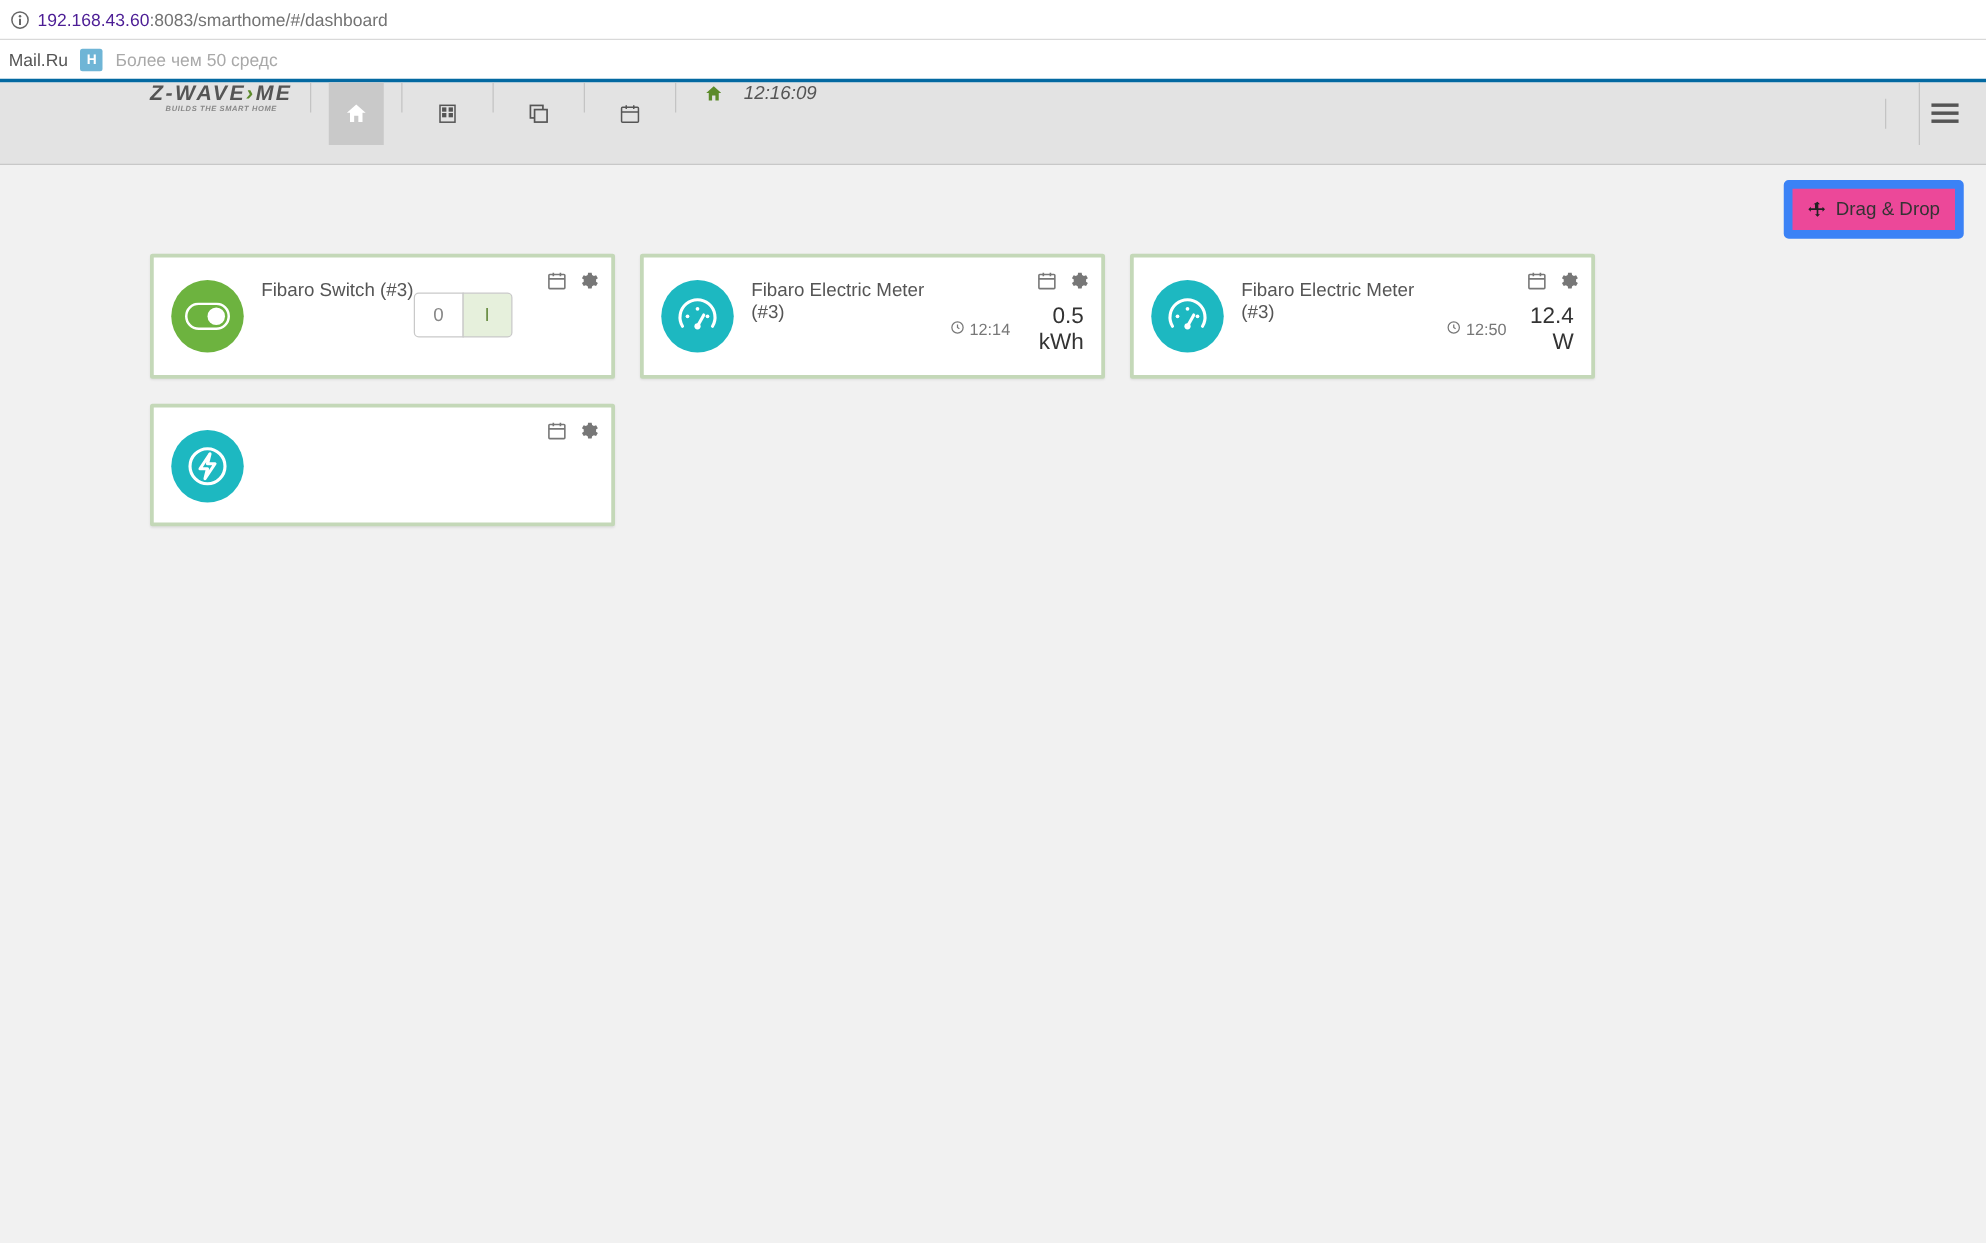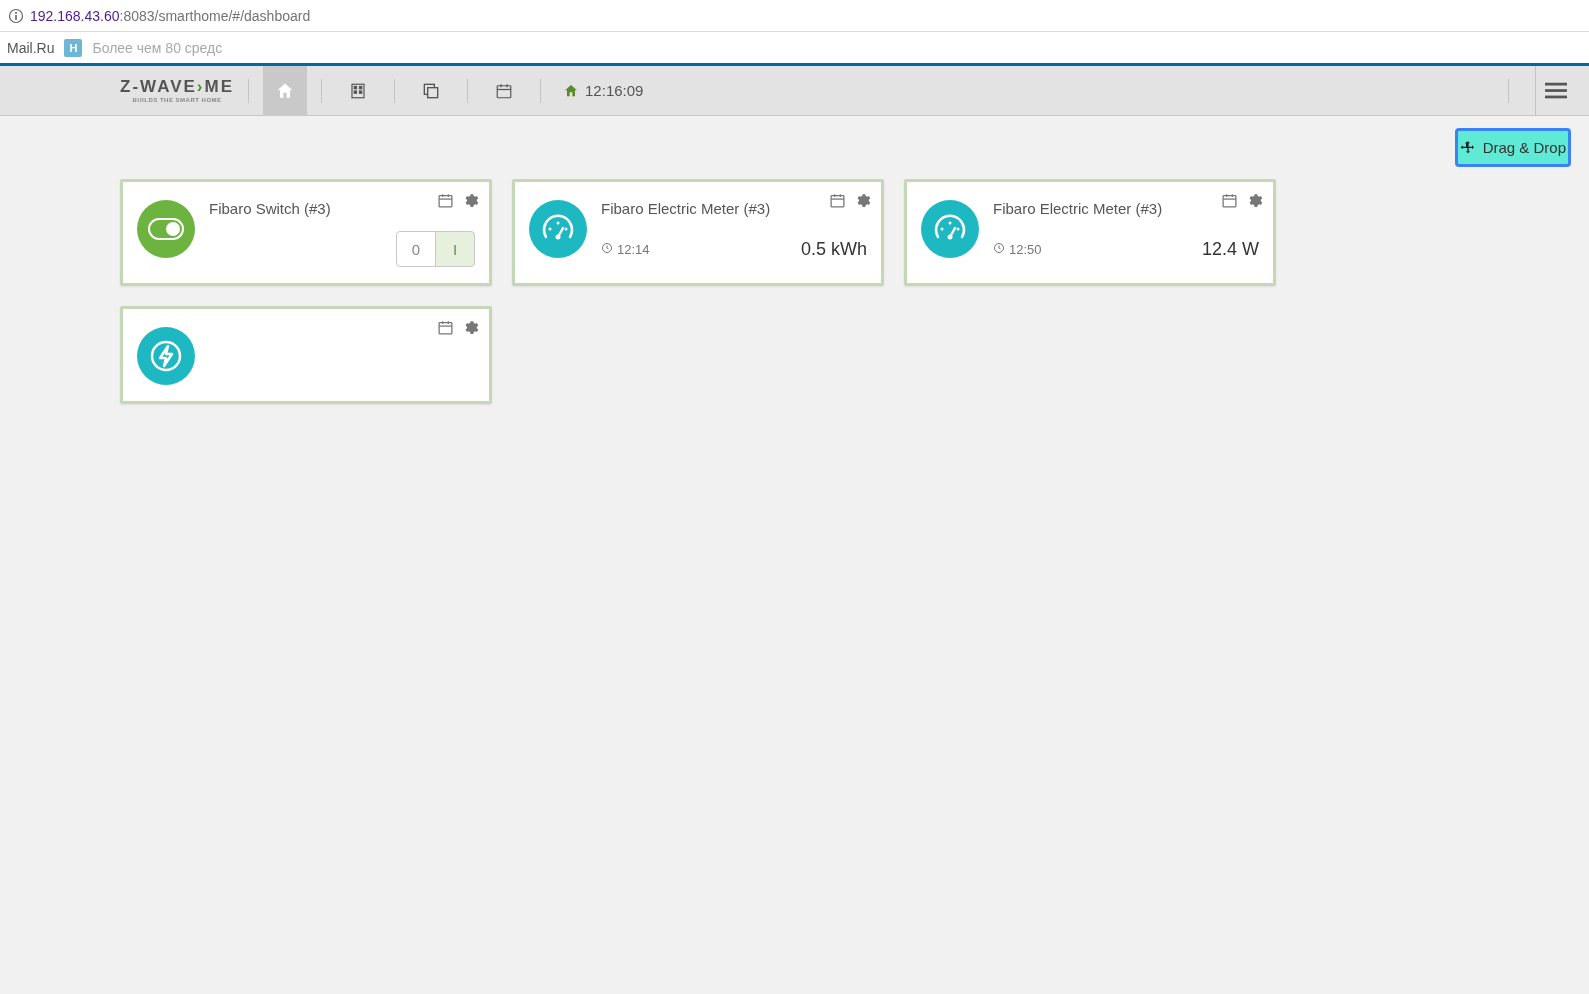--- a/index.html
+++ b/index.html
@@ -6,43 +6,43 @@
   html, body { height: 100%; font-family: Arial, Helvetica, sans-serif; background: #f1f1f1; color: #555; }
   
   .addr-bar { height: 32px; background: #fff; display:flex; align-items:center; padding:0 8px; font-size:14px; color:#555; border-bottom:1px solid #d9d9d9; }
   .addr-bar .info-icon { width:16px; height:16px; margin-right:6px; display:inline-flex; align-items:center; justify-content:center; }
   .addr-bar .host { color:#4c1d95; }
   .addr-bar .rest { color:#737373; }
   .bookmarks-bar { height:34px; background:#fff; border-bottom:3px solid #0369a1; display:flex; align-items:center; padding:0 7px; font-size:14px; color:#555; gap:10px; }
   .fav-h { width:18px; height:18px; background:#6fb5d6; color:#fff; display:inline-flex; align-items:center; justify-content:center; font-size:11px; border-radius:2px; font-weight:bold;}
   .bookmarks-bar .clip { color:#a9a9a9; }
   
-  .navbar { height:50px; background:#e3e3e3; border-bottom:1px solid #c8c8c8; display:flex; align-items:center; padding:0 0 0 120px; position:relative; }
+  .navbar { height:66px; background:#e3e3e3; border-bottom:1px solid #c8c8c8; display:flex; align-items:flex-start; padding:0 0 0 120px; position:relative;font-style:italic; }
   .logo { font-family: Arial, sans-serif; letter-spacing:2px; font-weight:bold; color:#555; font-size:17px; display:flex; flex-direction:column; line-height:1; }
   .logo .accent { color:#5c8b2a; }
   .logo .sub { font-size:6px; letter-spacing:0.5px; color:#888; margin-top:2px; text-align:center;}
   .nav-sep { width:1px; height:24px; background:#c4c4c4; margin:0 14px; }
   .nav-btn { width:44px; height:50px; display:flex; align-items:center; justify-content:center; cursor:pointer; color:#555; }
   .nav-btn.active { background:#c9c9c9; color:#fff; }
-  .nav-clock { display:flex; align-items:center; gap:6px; color:#555; font-size:15px; margin-left:8px; }
+  .nav-clock { display:flex; align-items:center; gap:16px; color:#555; font-size:15px; margin-left:8px; }
   .nav-right { position:absolute; right:14px; top:0; height:50px; display:flex; align-items:center; }
   .hamburger { width:40px; height:50px; display:flex; align-items:center; justify-content:center; cursor:pointer; border-left:1px solid #c4c4c4; margin-left:12px; }
   
   .content { padding:12px 14px 14px 120px; position:relative; }
   .drag-btn-row { display:flex; justify-content:flex-end; padding-right:4px; margin-bottom:12px;}
-  .drag-btn { background:#5eead4; border:3px solid #3b82f6; border-radius:4px; padding:8px 2px; font-size:15px; color:#333; display:flex; align-items:center; gap:7px; cursor:pointer; }
+  .drag-btn { background:#ec4899; border:7px solid #3b82f6; border-radius:4px; padding:8px 12px; font-size:15px; color:#333; display:flex; align-items:center; gap:7px; cursor:pointer; }
   .cards { display:flex; flex-wrap:wrap; gap:20px; }
   .card { width:372px; border:3px solid #c4d8b8; background:#fff; border-radius:2px; box-shadow:0 1px 2px rgba(0,0,0,0.08); position:relative; padding:14px 14px 16px 14px; display:flex; flex-direction:column; }
   .card-top-icons { position:absolute; top:10px; right:10px; display:flex; gap:8px; color:#777; }
   .card-top-icons span { cursor:pointer; }
   .card-body { display:flex; gap:14px; }
   .card-icon { width:58px; height:58px; border-radius:50%; flex-shrink:0; display:flex; align-items:center; justify-content:center; margin-top:4px;}
   .card-icon.green { background:#6db33f; }
   .card-icon.teal  { background:#1db8c1; }
-  .card-main { flex:1; display:flex; flex-direction:column; }
+  .card-main { flex:1; display:flex; flex-direction:row; }
   .card-title { font-size:15px; color:#555; margin-top:4px; }
   .card-row2 { display:flex; justify-content:space-between; align-items:center; margin-top:22px; }
   .card-time { display:inline-flex; align-items:flex-start; gap:4px; font-size:13px; color:#777; }
   .card-value { font-size:18px; color:#333;text-align:right; }
   
   .switch-group { display:flex; margin-top:14px; justify-content:flex-end; }
   .switch-group button { width:40px; height:36px; border:1px solid #c9c9c9; background:#fff; font-size:15px; color:#888; cursor:pointer; font-family:inherit;}
   .switch-group button:first-child { border-radius:4px 0 0 4px; }
   .switch-group button:last-child  { border-radius:0 4px 4px 0; margin-left:-1px; background:#e6f0dc; color:#6b8f46;}
   
@@ -60,21 +60,21 @@
       </svg>
   </span>
   <span>
     <span class="host">192.168.43.60</span><span class="rest">:8083/smarthome/#/dashboard</span>
   </span>
 </div>
 
 <div class="bookmarks-bar">
   <span>Mail.Ru</span>
   <span class="fav-h">H</span>
-  <span class="clip">Более чем 80 средс</span>
+  <span class="clip">Более чем 50 средс</span>
 </div>
 
 <div class="navbar">
   <div class="logo">
     <span>
       <span>Z-WAVE</span><span class="accent">›</span><span>ME</span>
     </span>
     <span class="sub">BUILDS THE SMART HOME</span>
   </div>
   <div class="nav-sep"></div>

